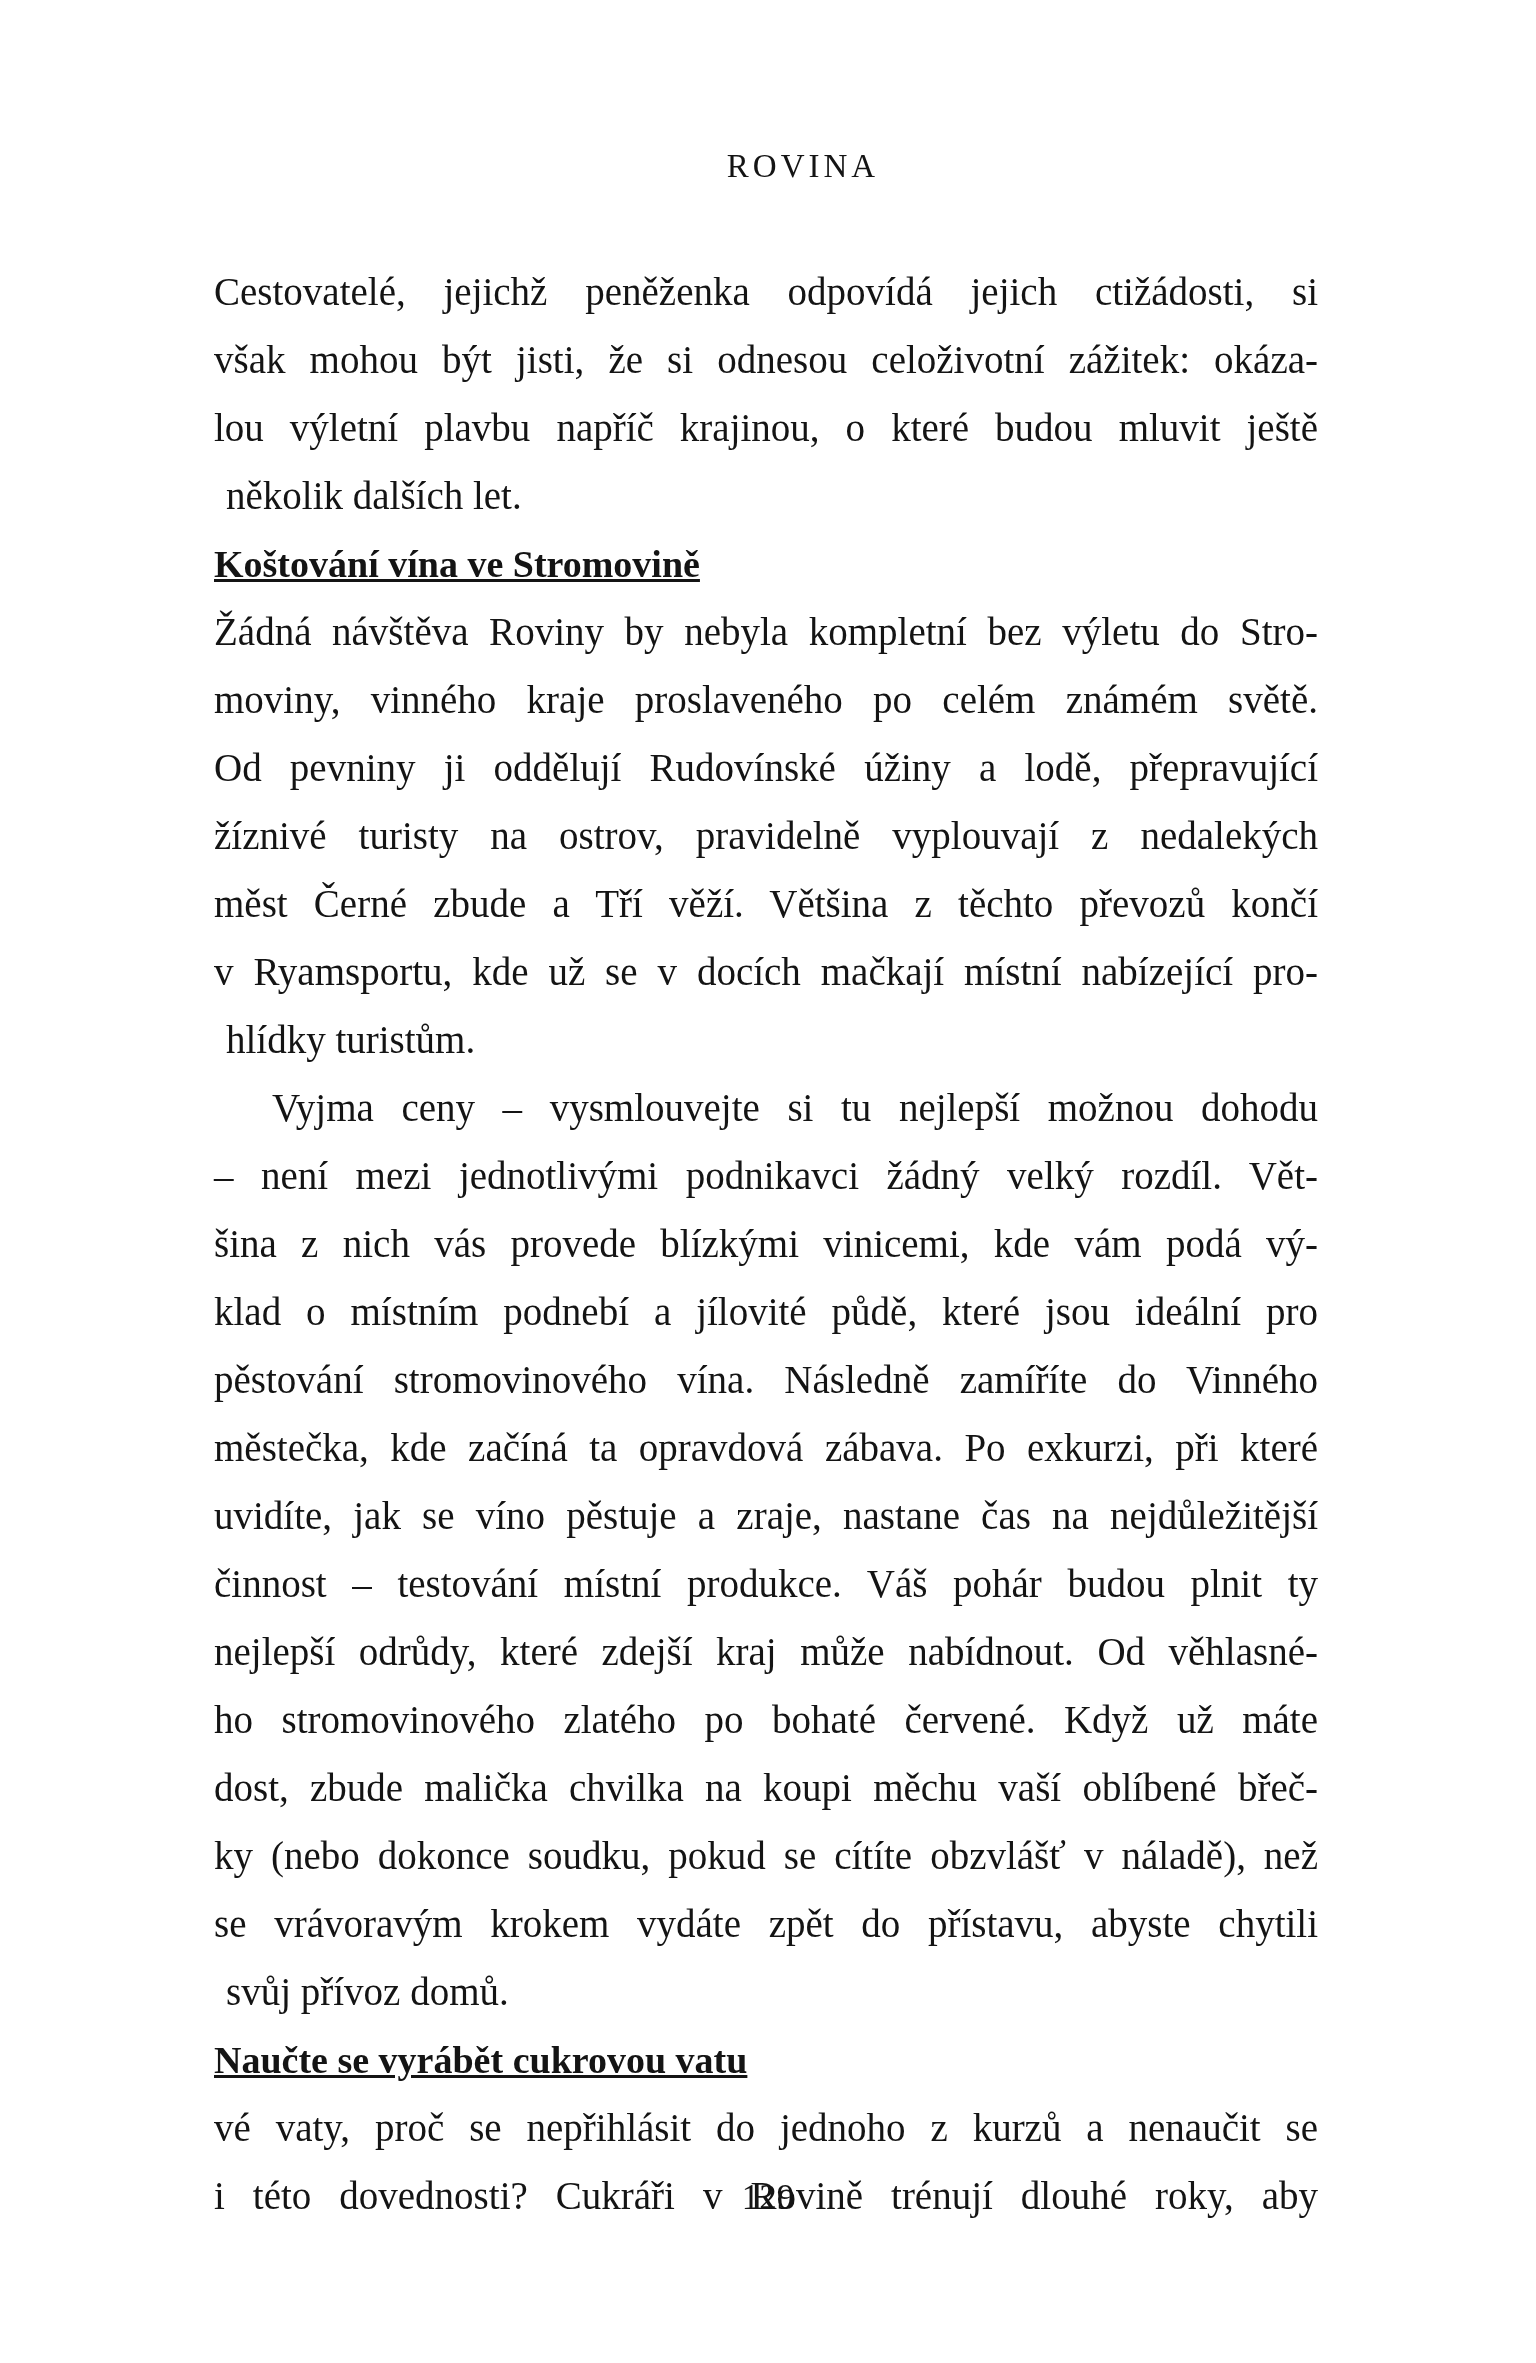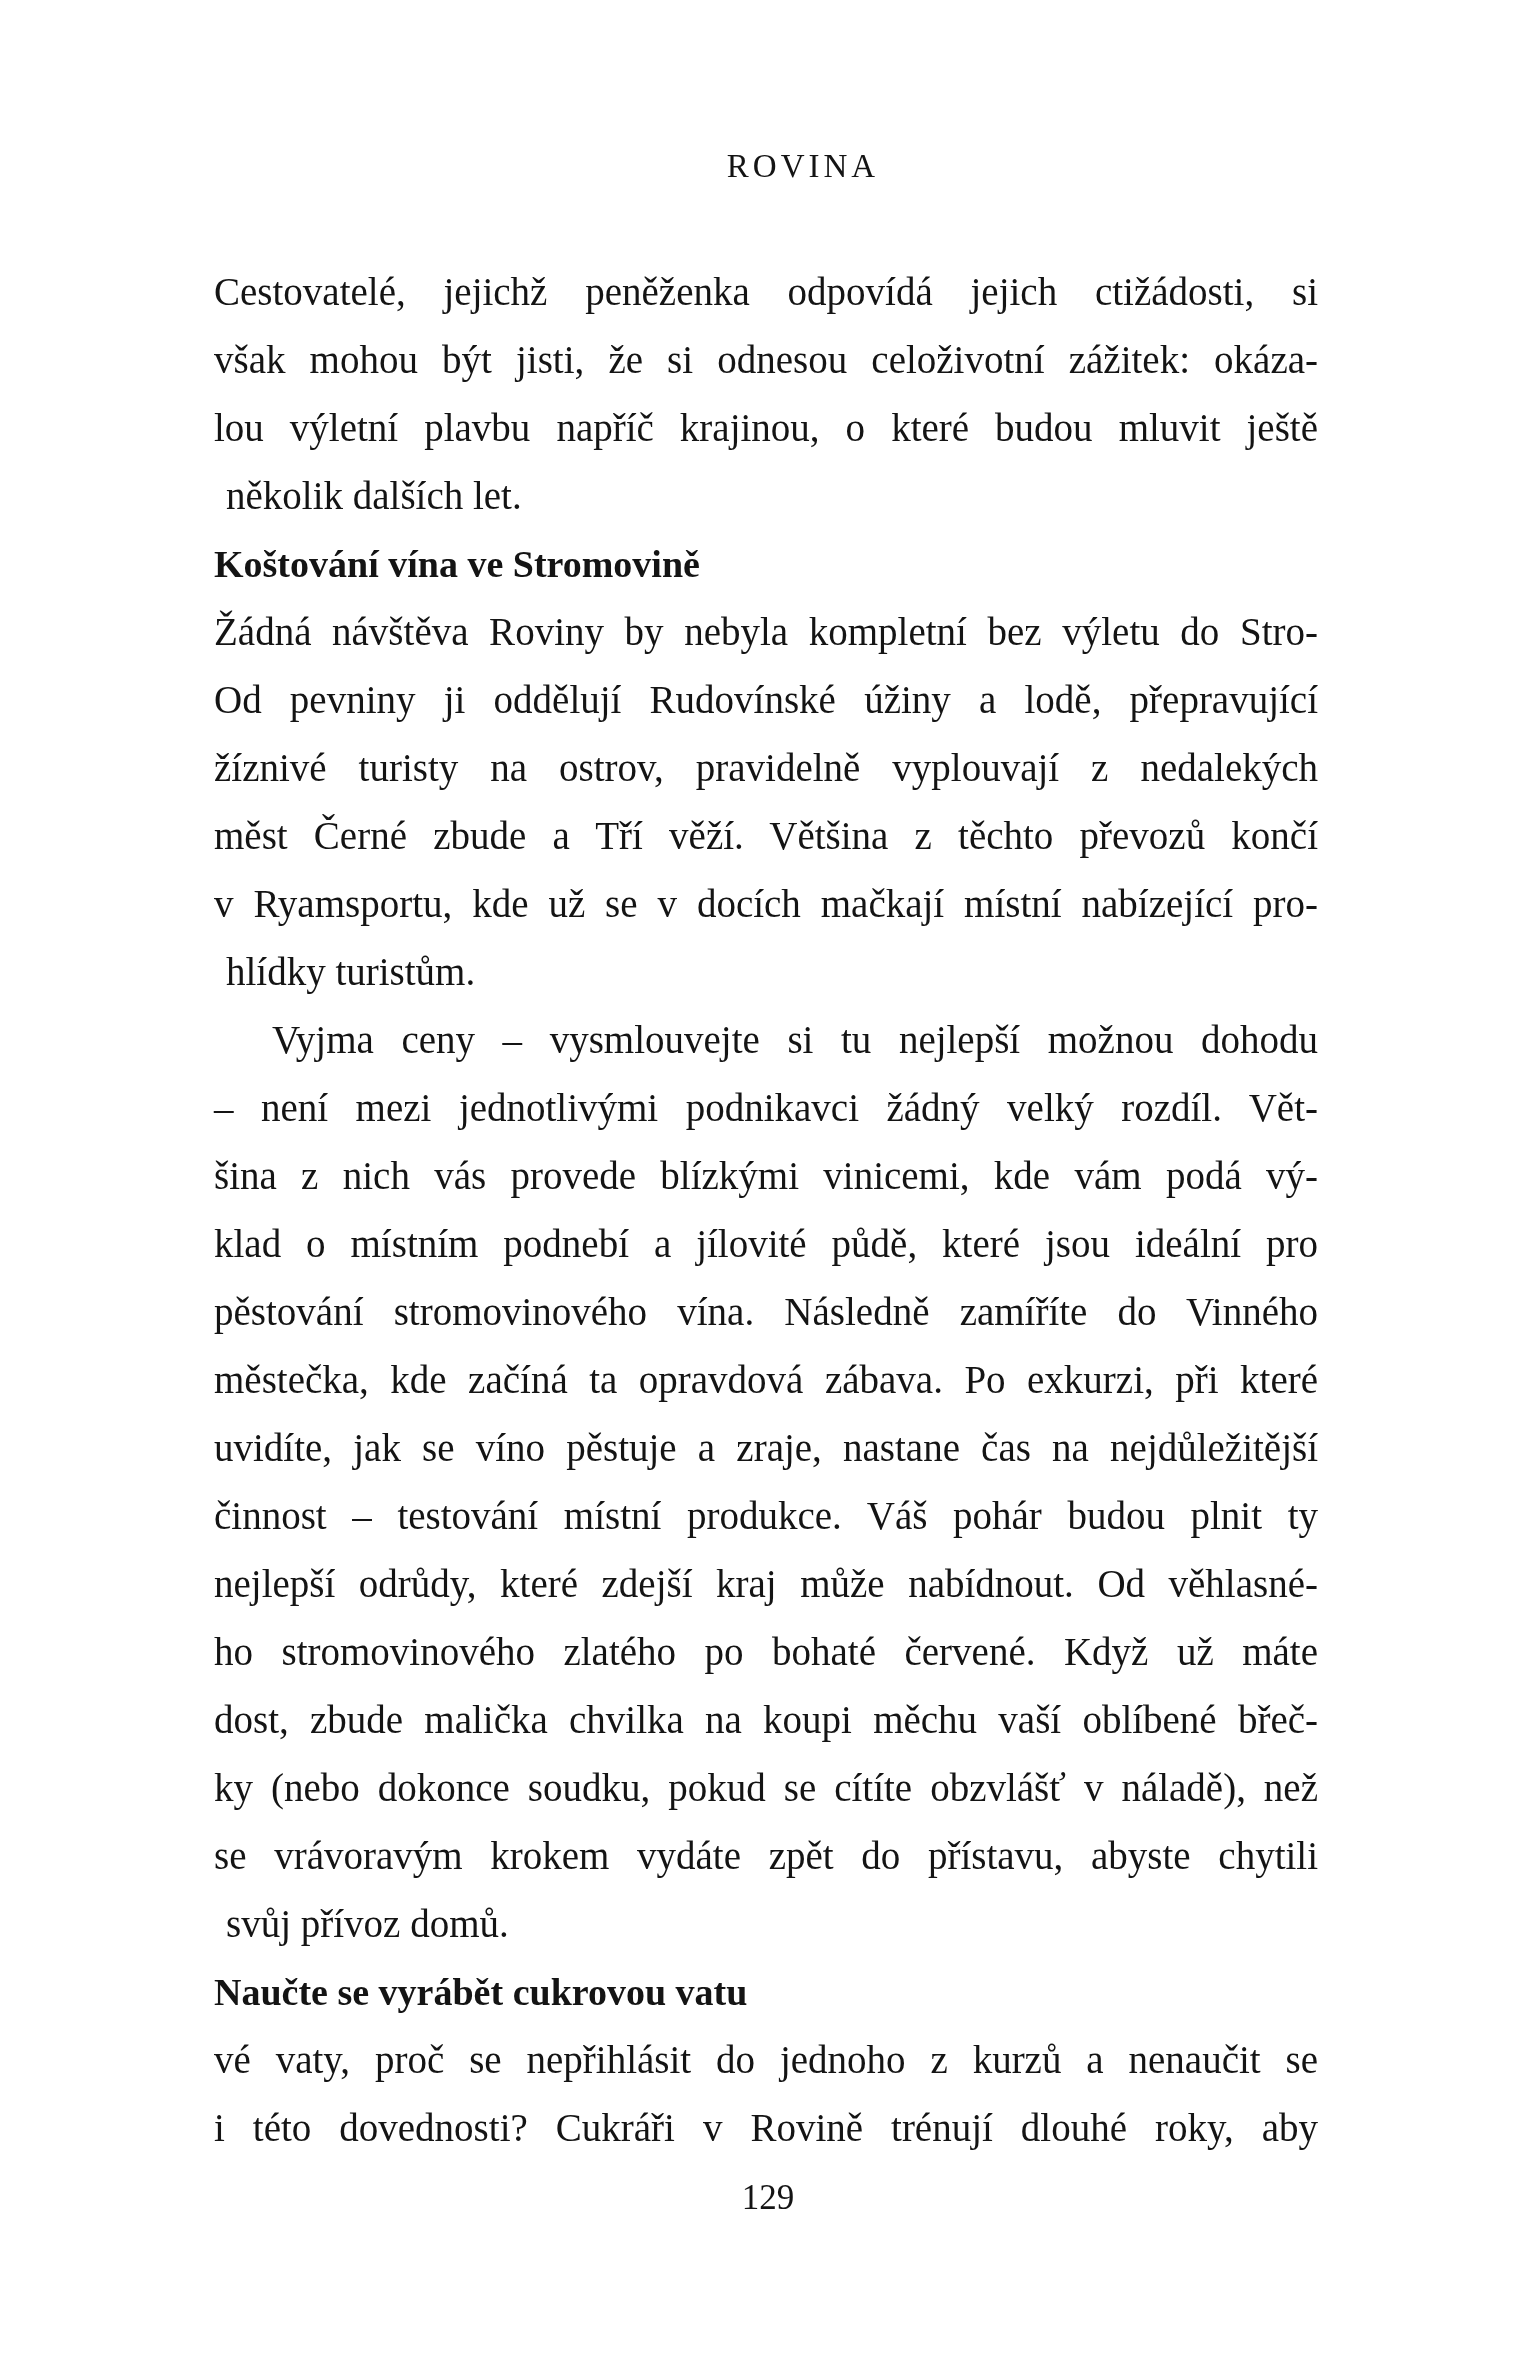--- a/index.html
+++ b/index.html
@@ -5,40 +5,41 @@
     html, body { margin: 0; padding: 0; background: #ffffff; }
     body { width: 1536px; height: 2363px; position: relative; overflow: hidden;
            font-family: "Liberation Serif", "DejaVu Serif", serif; color: #141414; }
     .running-head { position: absolute; top: 148px; left: 0; width: 1536px; text-align: center;
            font-size: 33px; letter-spacing: 4px; padding-left: 35px; }
     .text-block { position: absolute; left: 214px; width: 1104px; top: 258px; }
     .line { display: block; height: 68px; line-height: 68px; font-size: 39px;
             text-align: justify; text-align-last: justify; white-space: nowrap; overflow: visible; }
     .line.last { text-align-last: left; margin-left: 12px; }
     .line.indent { text-indent: 58px; }
-    .heading { display: block; height: 68px; line-height: 68px; font-size: 38px; font-weight: bold; }
+    .heading { display: block; height: 68px; line-height: 68px; font-size: 38px; font-weight: bold; text-decoration: underline; }
     .folio { position: absolute; top: 2178px; left: 0; width: 1536px; text-align: center; font-size: 35px; }
   </style>
 </head>
 <body>
 
 <div class="running-head">ROVINA</div>
 
 <div class="text-block">
   <div>
     <span class="line">Cestovatelé, jejichž peněženka odpovídá jejich ctižádosti, si</span>
     <span class="line">však mohou být jisti, že si odnesou celoživotní zážitek: okáza-</span>
     <span class="line">lou výletní plavbu napříč krajinou, o které budou mluvit ještě</span>
     <span class="line last">několik dalších let.</span>
   </div>
 
   <div class="heading">Koštování vína ve Stromovině</div>
 
   <div>
     <span class="line">Žádná návštěva Roviny by nebyla kompletní bez výletu do Stro-</span>
+    <span class="line">moviny, vinného kraje proslaveného po celém známém světě.</span>
     <span class="line">Od pevniny ji oddělují Rudovínské úžiny a lodě, přepravující</span>
     <span class="line">žíznivé turisty na ostrov, pravidelně vyplouvají z nedalekých</span>
     <span class="line">měst Černé zbude a Tří věží. Většina z těchto převozů končí</span>
     <span class="line">v Ryamsportu, kde už se v docích mačkají místní nabízející pro-</span>
     <span class="line last">hlídky turistům.</span>
   </div>
 
   <div>
     <span class="line indent">Vyjma ceny – vysmlouvejte si tu nejlepší možnou dohodu</span>
     <span class="line">– není mezi jednotlivými podnikavci žádný velký rozdíl. Vět-</span>

